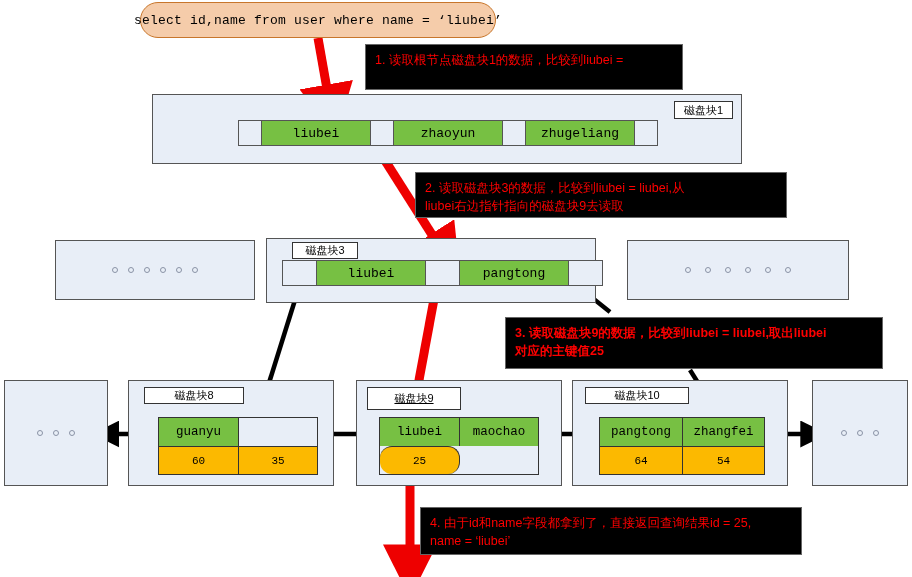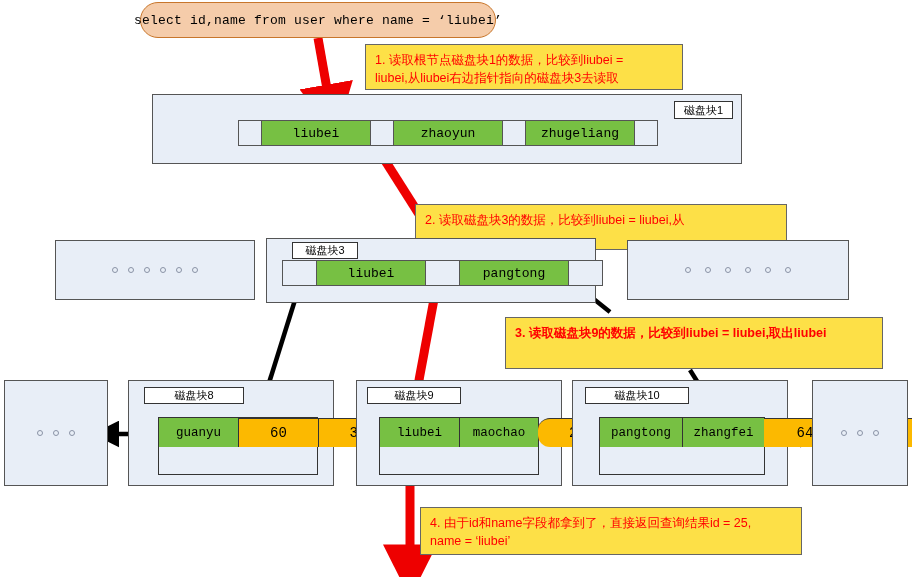--- a/index.html
+++ b/index.html
@@ -13,27 +13,27 @@
   #query-bubble{
     left:140px;top:2px;width:356px;height:36px;
     background:#f5ccaa;border:1.5px solid #c8762b;border-radius:18px;
     display:flex;align-items:center;justify-content:center;
     font-family:"Liberation Mono","DejaVu Sans Mono",monospace;
     font-size:13px;color:#000;letter-spacing:.2px;white-space:nowrap;
   }
 
   
   .note{
-    background:#fde047;border:1px solid #666;
+    background:#000000;border:1px solid #666;
     color:#ff0000;font-size:12.5px;line-height:1.45;
     padding:6px 8px 5px 9px;
     font-family:"Liberation Sans","DejaVu Sans",sans-serif;
   }
   #note-1{left:365px;top:44px;width:318px;height:46px;}
-  #note-2{left:415px;top:172px;width:372px;height:46px;margin-top:32px;}
+  #note-2{left:415px;top:172px;width:372px;height:46px;}
   #note-3{left:505px;top:317px;width:378px;height:52px;font-weight:bold;}
   #note-4{left:420px;top:507px;width:382px;height:48px;}
 
   
   .panel{background:#e8eef7;border:1.5px solid #555;}
 
   
   .blklabel{
     background:#ffffff;border:1px solid #333;
     font-size:11px;color:#000;text-align:center;
@@ -46,34 +46,34 @@
   .ptr{background:#e8eef7;border-right:1.5px solid #555;}
   .ptr.last{border-right:none;}
   .key{
     background:#77c043;border-right:1.5px solid #555;
     display:flex;align-items:center;justify-content:center;
     font-family:"Liberation Mono","DejaVu Sans Mono",monospace;
     font-size:13px;color:#000;
   }
 
   
-  .leaf{border:1.5px solid #333;display:flex;flex-direction:row;}
+  .leaf{border:1.5px solid #333;display:flex;flex-direction:column;}
   .leafrow{display:flex;}
   .lname{
     background:#77c043;border-right:1.5px solid #333;
     display:flex;align-items:center;justify-content:center;
     font-family:"Liberation Mono","DejaVu Sans Mono",monospace;
     font-size:12.5px;color:#000;
   }
   .lname.last{border-right:none;}
   .lval{
     background:#fcb900;border-right:1.5px solid #333;border-top:1.5px solid #333;
     display:flex;align-items:center;justify-content:center;
     font-family:"Liberation Mono","DejaVu Sans Mono",monospace;
-    font-size:14px;color:#000;
+    font-size:11px;color:#000;
   }
   .lval.last{border-right:none;}
 
   
   .dots{display:flex;align-items:center;justify-content:center;width:100%;height:100%;}
   .dots span{
     display:inline-block;width:4px;height:4px;border:1px solid #8a93a6;
     border-radius:50%;margin:0 5px;background:#e8eef7;
   }
   .dots.wide span{margin:0 7px;}
@@ -115,27 +115,28 @@
   <line x1="529" y1="434" x2="598" y2="434" stroke="#000000" stroke-width="4.5" marker-end="url(#blkhead)" marker-start="url(#blktail)"></line>
   <line x1="745" y1="434" x2="812" y2="434" stroke="#000000" stroke-width="4.5" marker-end="url(#blkhead)" marker-start="url(#blktail)"></line>
 </svg>
 
 <div class="abs" id="query-bubble">
   <span>select id,name from user where name =  ‘liubei’</span>
 </div>
 
 <div class="abs note" id="note-1">
   <div>1.  读取根节点磁盘块1的数据，比较到liubei =</div>
-  <div>liubei,从liubei右边指针指向的磁盘块3去读取</div>
 </div>
 <div class="abs note" id="note-2">
   <div>2.  读取磁盘块3的数据，比较到liubei = liubei,从</div>
+  <div>liubei右边指针指向的磁盘块9去读取</div>
 </div>
 <div class="abs note" id="note-3">
   <div>3.  读取磁盘块9的数据，比较到liubei = liubei,取出liubei</div>
+  <div>对应的主键值25</div>
 </div>
 <div class="abs note" id="note-4">
   <div>4.  由于id和name字段都拿到了，直接返回查询结果id = 25,</div>
   <div>name =  ‘liubei’</div>
 </div>
 
 <div class="abs panel" style="left:152px;top:94px;width:590px;height:70px;">
   <div class="abs blklabel" style="left:521px;top:6px;width:59px;height:18px;">
     <span>磁盘块1</span>
   </div>
@@ -202,21 +203,21 @@
       <div class="lname" style="width:79px;">guanyu</div>
     </div>
     <div class="leafrow" style="height:29px;">
       <div class="lval" style="width:79px;">60</div>
       <div class="lval last" style="width:78px;">35</div>
     </div>
   </div>
 </div>
 
 <div class="abs panel" style="left:356px;top:380px;width:206px;height:106px;">
-  <div class="abs blklabel" style="left:10px;top:6px;width:94px;height:17px;">
+  <div class="abs blklabel" style="left:10px;top:6px;width:94px;height:23px;text-decoration:underline;">
     <span>磁盘块9</span>
   </div>
   <div class="abs leaf" style="left:22px;top:36px;width:160px;height:58px;">
     <div class="leafrow" style="height:29px;">
       <div class="lname" style="width:79px;">liubei</div>
       <div class="lname last" style="width:78px;">maochao</div>
     </div>
     <div class="leafrow" style="height:29px;">
       <div class="lval" style="width:79px;border-radius:12px;">25</div>
     </div>

